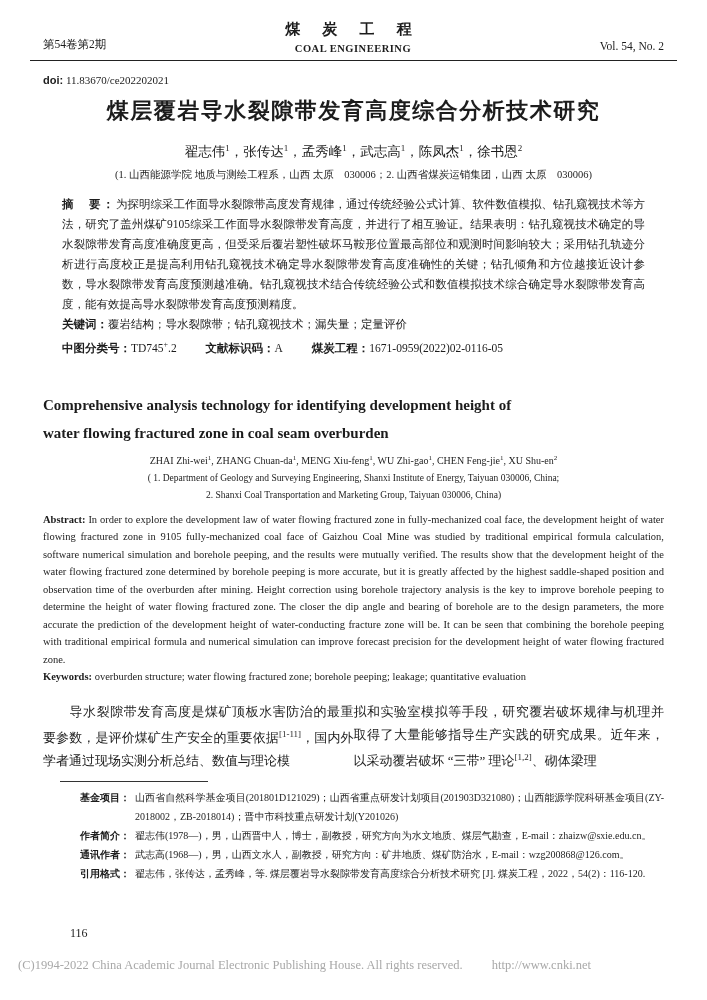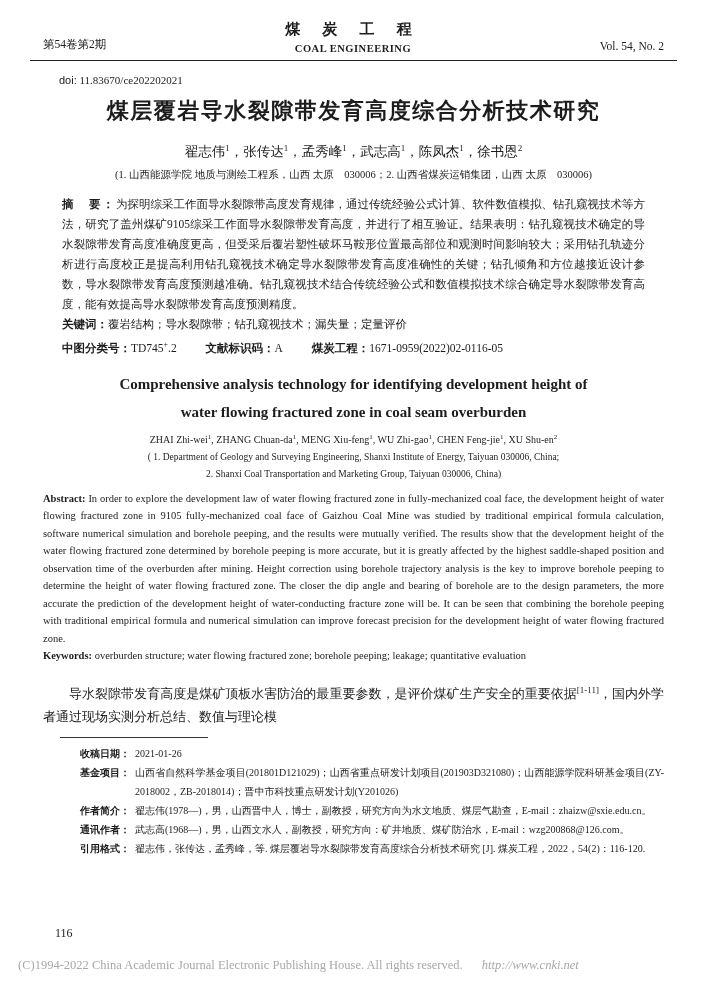--- a/index.html
+++ b/index.html
@@ -17,59 +17,59 @@
   .sans{font-family:"Liberation Sans","DejaVu Sans",sans-serif;}
   
   .masthead{display:flex;align-items:flex-end;justify-content:space-between;}
   .mh-side{font-size:11.5px;padding-bottom:2px;}
   .mh-center{text-align:center;flex:1;}
   .journal-cn{font-size:15px;font-weight:bold;letter-spacing:9px;font-family:"Liberation Sans","DejaVu Sans",sans-serif;}
   .journal-en{font-size:10.5px;font-weight:bold;letter-spacing:0.5px;margin-top:4px;}
   .mh-rule{border:none;border-top:1.6px solid #222;margin:6px -13px 0 -13px;}
   
   .doi-line{margin-top:13px;font-size:11px;}
-  .doi-label{font-weight:normal;margin-left:16px;}
+  .doi-label{font-weight:bold;}
   
   .title-cn{margin-top:10px;text-align:center;font-size:22px;font-weight:bold;letter-spacing:1.5px;}
   
   .authors-cn{margin-top:16px;text-align:center;font-size:13.5px;}
   .authors-cn sup{font-size:9px;}
   .affil-cn{margin-top:7px;text-align:center;font-size:10.5px;}
   
   .abs-cn{margin:12px 19px 0 19px;font-size:11.5px;line-height:20px;text-align:justify;}
   .abs-cn .lbl{font-weight:bold;font-family:"Liberation Sans","DejaVu Sans",sans-serif;letter-spacing:2px;}
   .kw-cn{margin:0 19px;font-size:11.5px;line-height:20px;text-align:justify;}
   .kw-cn .lbl{font-weight:bold;font-family:"Liberation Sans","DejaVu Sans",sans-serif;}
   .meta-cn{margin:2px 19px 0 19px;font-size:11.5px;line-height:20px;}
   .meta-cn .lbl{font-weight:bold;font-family:"Liberation Sans","DejaVu Sans",sans-serif;}
   .meta-item{margin-right:26px;white-space:nowrap;}
   .meta-cn sup{font-size:8px;}
   
-  .title-en{margin-top:12px;text-align:center;font-size:15px;font-weight:bold;line-height:28px;}
+  .title-en{margin-top:33px;font-size:15px;font-weight:bold;line-height:28px;}
   .authors-en{margin-top:6px;text-align:center;font-size:10px;}
   .authors-en sup{font-size:7px;}
   .affil-en{text-align:center;font-size:9.5px;line-height:17px;margin-top:4px;}
   .abs-en{margin-top:7px;font-size:10.5px;line-height:17.5px;text-align:justify;}
   .abs-en .lbl,.kw-en .lbl{font-weight:bold;}
   .kw-en{font-size:10.5px;line-height:17.5px;text-align:justify;}
   
   .columns{display:flex;margin-top:14px;}
   .col{flex:1;font-size:13px;line-height:23px;text-align:justify;}
   .col sup{font-size:9px;}
   .indent{display:inline-block;width:2em;}
   
   .fn-rule{border:none;border-top:1px solid #333;width:148px;margin:9px 0 6px 17px;}
   .footnotes{font-size:10px;line-height:19px;}
   .fn-row{display:flex;margin-left:37px;}
   .fn-label{flex:0 0 auto;font-weight:bold;font-family:"Liberation Sans","DejaVu Sans",sans-serif;margin-right:5px;}
   .fn-text{flex:1;text-align:justify;}
   
-  .page-number{position:absolute;left:55px;top:926px;font-size:12px;}
+  .page-number{position:absolute;left:70px;top:926px;font-size:12px;}
   .copyright{position:absolute;left:18px;top:958px;font-size:12.5px;color:#a8a8a8;white-space:nowrap;}
-  .copyright .url{margin-left:16px;font-style:italic;}
+  .copyright .url{margin-left:26px;}
 </style>
 </head>
 <body>
 
 <div class="page">
 
   <div class="masthead">
     <div class="mh-side">第54卷第2期</div>
     <div class="mh-center">
       <div class="journal-cn">煤 炭 工 程</div>
@@ -127,28 +127,27 @@
 
   <div class="kw-en">
     <span class="lbl">Keywords:</span>
     <span>overburden structure;  water flowing fractured zone;  borehole peeping;  leakage;  quantitative evaluation</span>
   </div>
 
   <div class="columns">
     <div class="col">
       <span class="indent"></span><span>导水裂隙带发育高度是煤矿顶板水害防治的最重要参数，是评价煤矿生产安全的重要依据</span><sup>[1-11]</sup><span>，国内外学者通过现场实测分析总结、数值与理论模</span>
     </div>
+    <div class="col">
+      <span>拟和实验室模拟等手段，研究覆岩破坏规律与机理并取得了大量能够指导生产实践的研究成果。近年来，以采动覆岩破坏 “三带” 理论</span><sup>[1,2]</sup><span>、砌体梁理</span>
+    </div>
   </div>
 
   <hr class="fn-rule">
   <div class="footnotes">
-    <div class="fn-row">
-      <span class="fn-label">收稿日期：</span>
-      <span class="fn-text">2021-01-26</span>
-    </div>
     <div class="fn-row">
       <span class="fn-label">基金项目：</span>
       <span class="fn-text">山西省自然科学基金项目(201801D121029)；山西省重点研发计划项目(201903D321080)；山西能源学院科研基金项目(ZY-2018002，ZB-2018014)；晋中市科技重点研发计划(Y201026)</span>
     </div>
     <div class="fn-row">
       <span class="fn-label">作者简介：</span>
       <span class="fn-text">翟志伟(1978—)，男，山西晋中人，博士，副教授，研究方向为水文地质、煤层气勘查，E-mail：zhaizw@sxie.edu.cn。</span>
     </div>
     <div class="fn-row">
       <span class="fn-label">通讯作者：</span>

